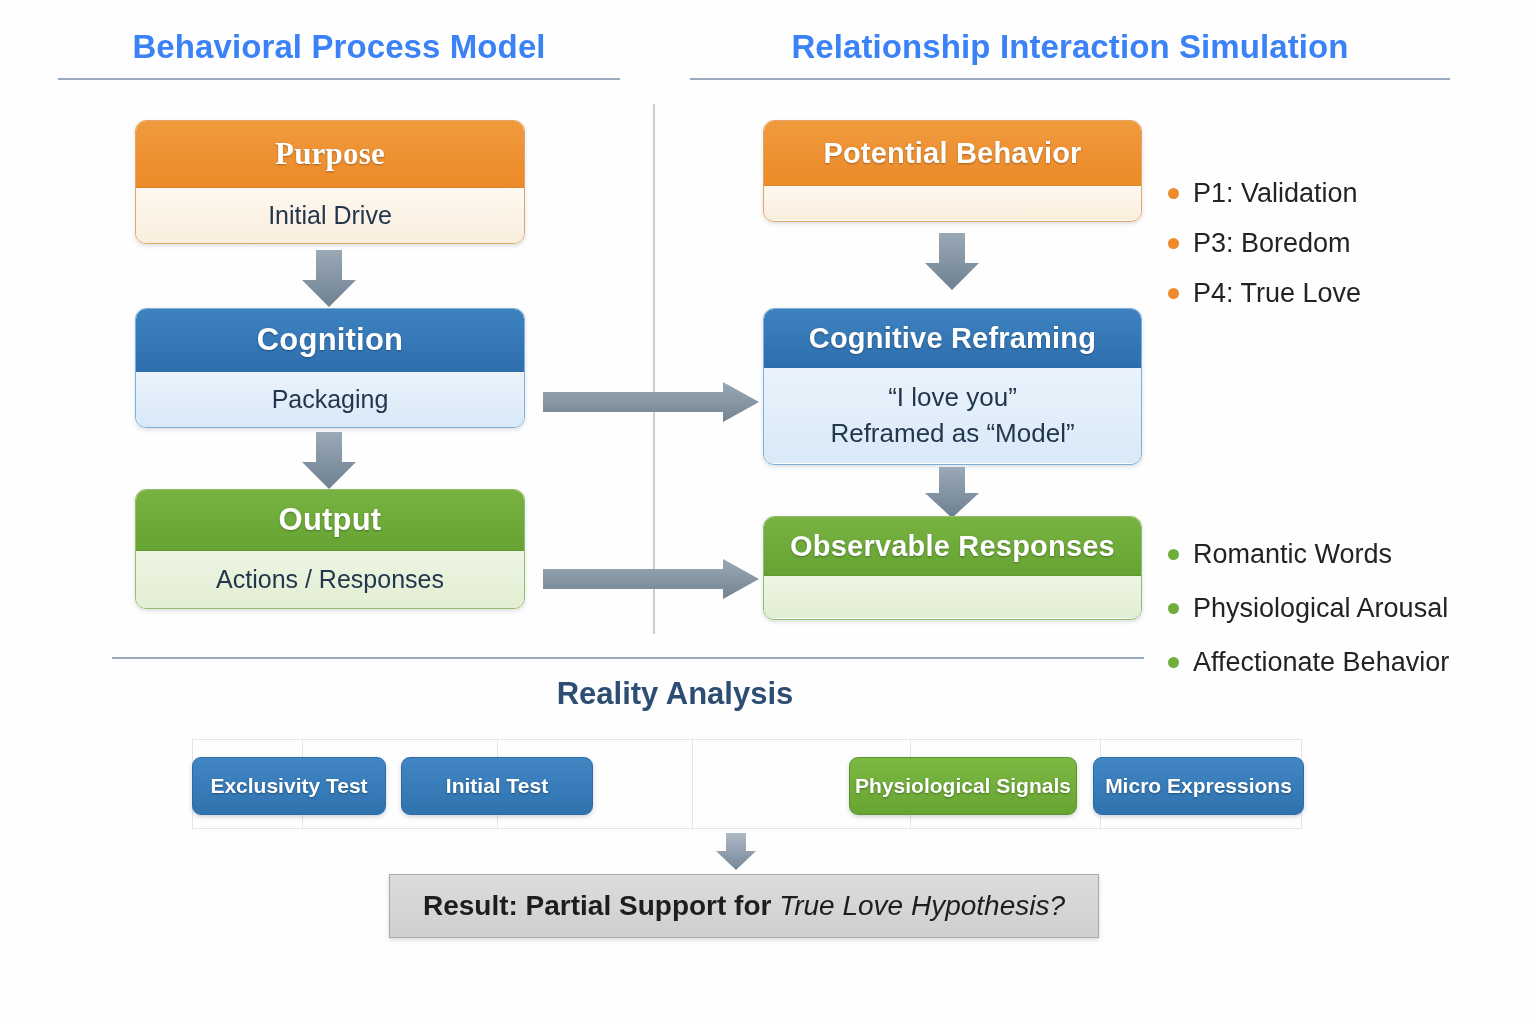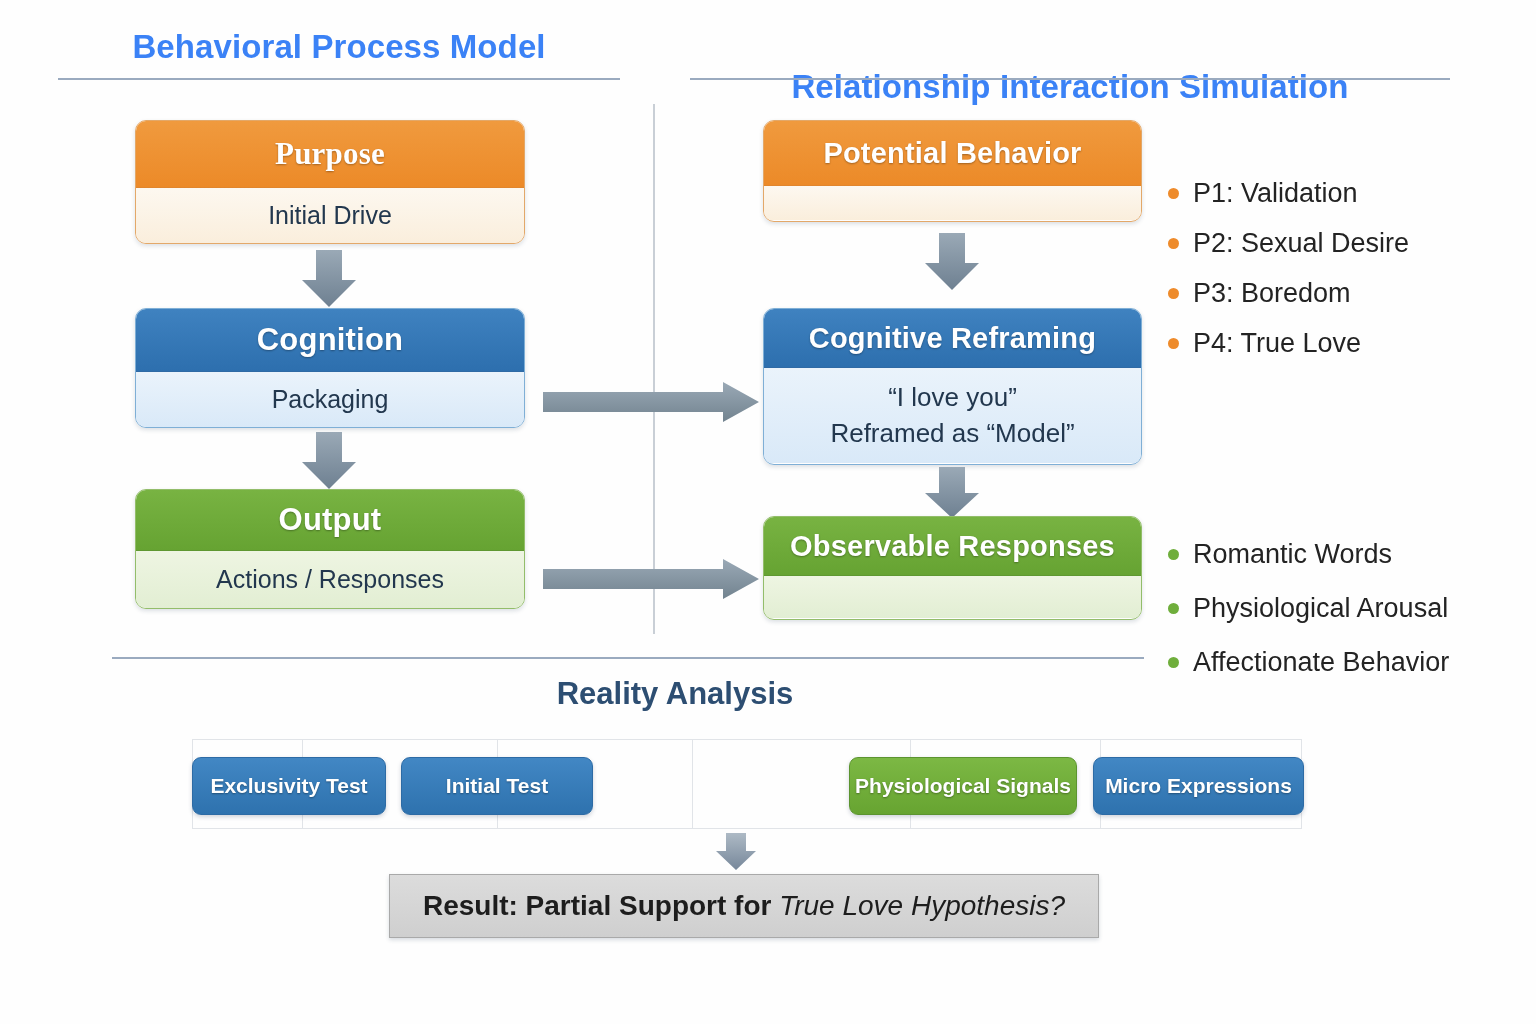--- a/index.html
+++ b/index.html
@@ -121,21 +121,21 @@
   .vdiv{background:#C9CFD6;}
 </style>
 </head>
 <body>
 
 <div id="canvas">
 
   <div class="abs sec-title" style="left:58px;top:28px;width:562px;">Behavioral Process Model</div>
   <div class="abs sec-rule" style="left:58px;top:78px;width:562px;"></div>
 
-  <div class="abs sec-title" style="left:690px;top:28px;width:760px;margin-top:40px;">Relationship Interaction Simulation</div>
+  <div class="abs sec-title" style="left:690px;top:28px;width:760px;">Relationship Interaction Simulation</div>
   <div class="abs sec-rule" style="left:690px;top:78px;width:760px;"></div>
 
   <div class="abs vdiv" style="left:653px;top:104px;width:1.5px;height:530px;"></div>
 
   <div class="abs card orange" style="left:135px;top:120px;width:388px;height:122px;">
     <div class="hd" style="height:66px;font-size:31px;font-family:Liberation Serif, serif;">Purpose</div>
     <div class="bd" style="height:55px;font-size:25px;">Initial Drive</div>
   </div>
 
   <div class="abs arrow" style="left:300px;top:250px;width:58px;height:58px;">
@@ -235,24 +235,20 @@
 
   <div class="abs card green" style="left:763px;top:516px;width:377px;height:102px;">
     <div class="hd" style="height:58px;font-size:29px;">Observable Responses</div>
     <div class="bd" style="height:42px;font-size:24px;"></div>
   </div>
 
   <div class="abs blist orange" style="left:1168px;top:168px;width:340px;">
     <div class="row" style="height:50px;">
       <span class="dot"></span>
       <span class="txt">P1: Validation</span>
-    </div>
-    <div class="row" style="height:50px;">
-      <span class="dot"></span>
-      <span class="txt">P2: Sexual Desire</span>
     </div>
     <div class="row" style="height:50px;">
       <span class="dot"></span>
       <span class="txt">P3: Boredom</span>
     </div>
     <div class="row" style="height:50px;">
       <span class="dot"></span>
       <span class="txt">P4: True Love</span>
     </div>
   </div>

